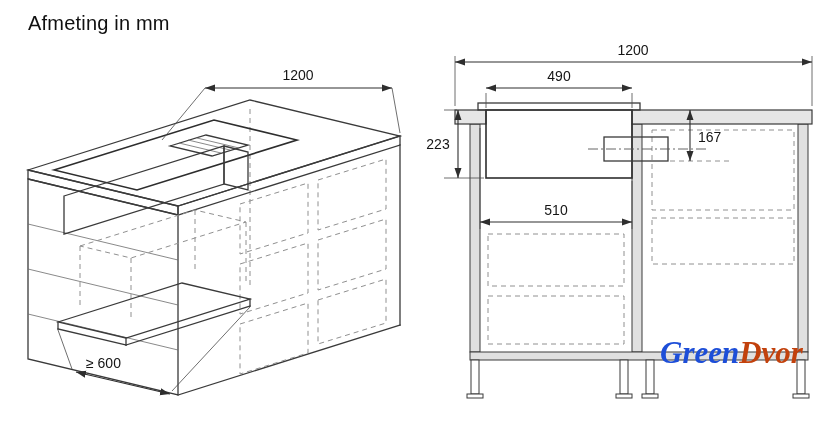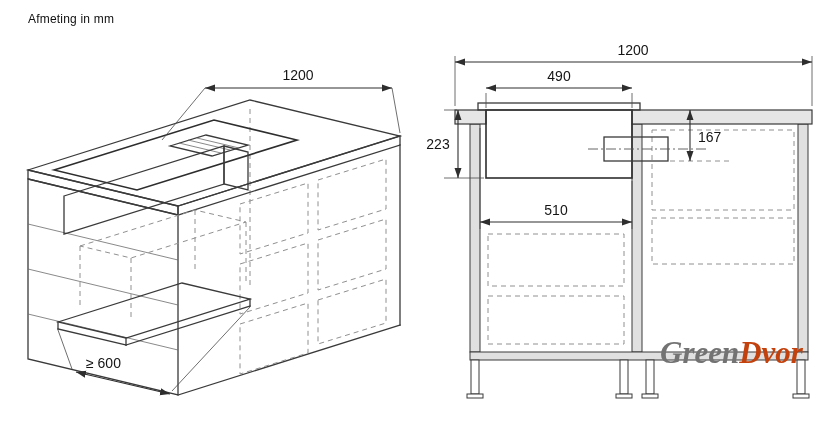--- a/index.html
+++ b/index.html
@@ -1,29 +1,29 @@
 <!DOCTYPE html>
 <html><head>
 <meta charset="utf-8">
 <style>
   html,body{margin:0;padding:0;}
   body{
     width:840px;height:440px;position:relative;background:#ffffff;
     font-family:"Liberation Sans",sans-serif;overflow:hidden;
   }
   .title{
-    position:absolute;left:28px;top:12px;font-size:12px;font-weight:500;
+    position:absolute;left:28px;top:12px;font-size:20px;font-weight:500;
     color:#101010;letter-spacing:.2px;
   }
   .logo{
     position:absolute;left:660px;top:336px;
     font-family:"Liberation Serif",serif;font-style:italic;font-weight:700;
     font-size:31px;line-height:1.1;white-space:nowrap;
   }
-  .logo .p1{color:#737373;}
+  .logo .p1{color:#1d4ed8;}
   .logo .p2{color:#c2410c;}
   svg{position:absolute;left:0;top:0;}
   .ln{fill:none;stroke:#3a3a3a;stroke-width:1.3;stroke-linecap:square;}
   .ln2{fill:none;stroke:#2d2d2d;stroke-width:1.6;stroke-linecap:square;}
   .lnthin{fill:none;stroke:#6b6b6b;stroke-width:0.8;}
   .dash{fill:none;stroke:#909090;stroke-width:1;stroke-dasharray:5 4;}
   .dashdot{fill:none;stroke:#555555;stroke-width:0.9;stroke-dasharray:10 3 2 3;}
   .ext{fill:none;stroke:#4a4a4a;stroke-width:0.8;}
   .dim{fill:none;stroke:#2e2e2e;stroke-width:1.1;}
   .dimtxt{font-family:"Liberation Sans",sans-serif;font-size:14px;fill:#151515;}

